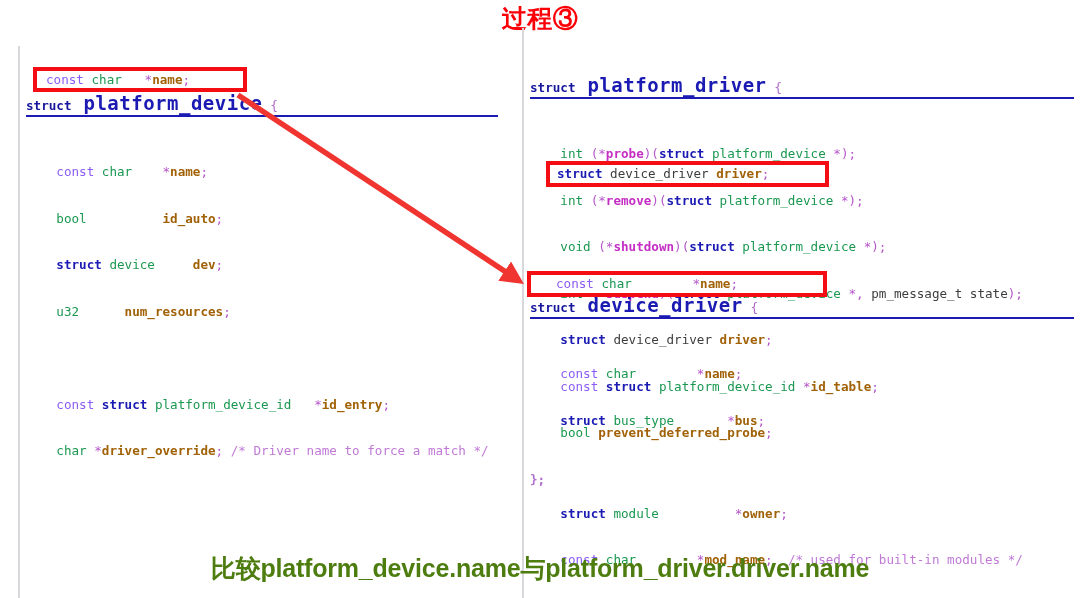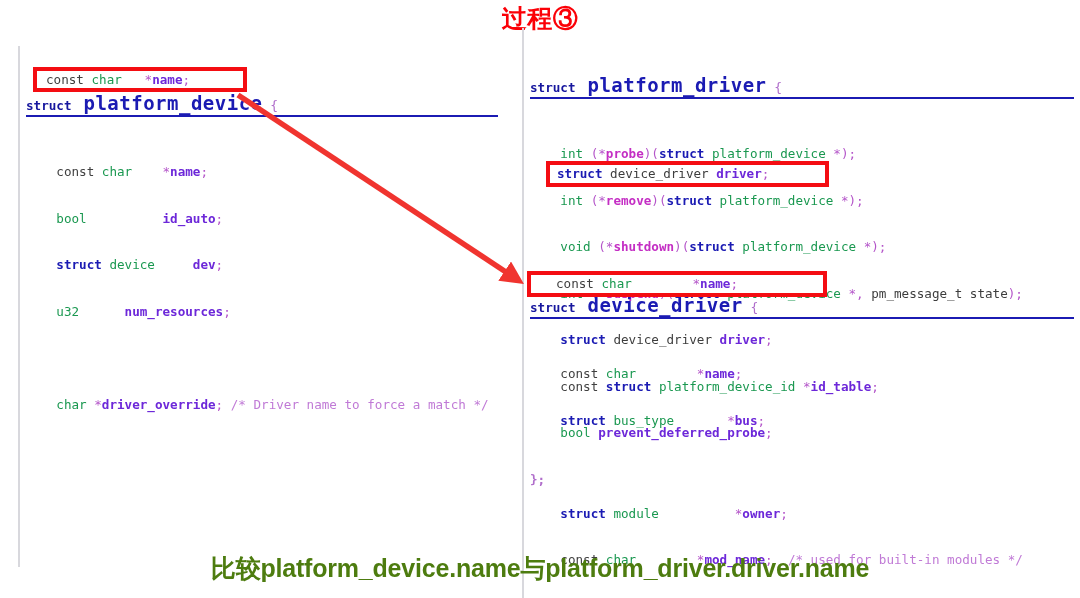--- a/index.html
+++ b/index.html
@@ -80,22 +80,22 @@
     font-weight: bold;
     font-size: 19px;
     color: #1b1bb3;
     letter-spacing: 0.5px;
   }
   .struct-head .brace { color: #b06ecb; font-size: 13px; }
 
   
   .t-kw     { color: #1b1bb3; font-weight: bold; }              
   .t-type   { color: #1a9850; }                                  
-  .t-const  { color: #404040; }                                  
-  .t-field  { color: #6d28d9; font-weight: bold; text-align: center; }               
+  .t-const  { color: #8b5cf6; }                                  
+  .t-field  { color: #a16207; font-weight: bold; text-align: center; }               
   .t-fn     { color: #c42ec4; font-weight: bold; text-align: right; }               
   .t-punc   { color: #b455c9; }                                  
   .t-comment{ color: #c07ad6; }                                  
   .t-plain  { color: #3d3d3d; }                                  
   .t-close  { color: #b06ecb; font-weight: bold; }               
 
   
   .hl-box {
     position: absolute;
     border: 4px solid #f40d12;
@@ -137,20 +137,21 @@
 
 <div class="code-block" id="block-platform-device">
 
   <div class="struct-head"><span class="kw-struct">struct</span><span class="struct-name">&nbsp;<span>platform_device</span></span><span class="brace"> {</span></div>
 
   <div class="code-line"><span class="t-const">    const </span><span class="t-type">char</span><span class="t-plain">    </span><span class="t-punc">*</span><span class="t-field">name</span><span class="t-punc">;</span></div>
   <div class="code-line"><span class="t-type">    bool</span><span class="t-plain">          </span><span class="t-field">id_auto</span><span class="t-punc">;</span></div>
   <div class="code-line"><span class="t-kw">    struct </span><span class="t-type">device</span><span class="t-plain">     </span><span class="t-field">dev</span><span class="t-punc">;</span></div>
   <div class="code-line"><span class="t-type">    u32</span><span class="t-plain">      </span><span class="t-field">num_resources</span><span class="t-punc">;</span></div>
   <div class="code-line blank">&nbsp;</div>
+  <div class="code-line"><span class="t-const">    const </span><span class="t-kw">struct </span><span class="t-type">platform_device_id</span><span class="t-plain">   </span><span class="t-punc">*</span><span class="t-field">id_entry</span><span class="t-punc">;</span></div>
   <div class="code-line"><span class="t-type">    char </span><span class="t-punc">*</span><span class="t-field">driver_override</span><span class="t-punc">;</span><span class="t-plain"> </span><span class="t-comment">/* Driver name to force a match */</span></div>
   <div class="code-line blank">&nbsp;</div>
   
   
   
   
   
   
 </div>
 

